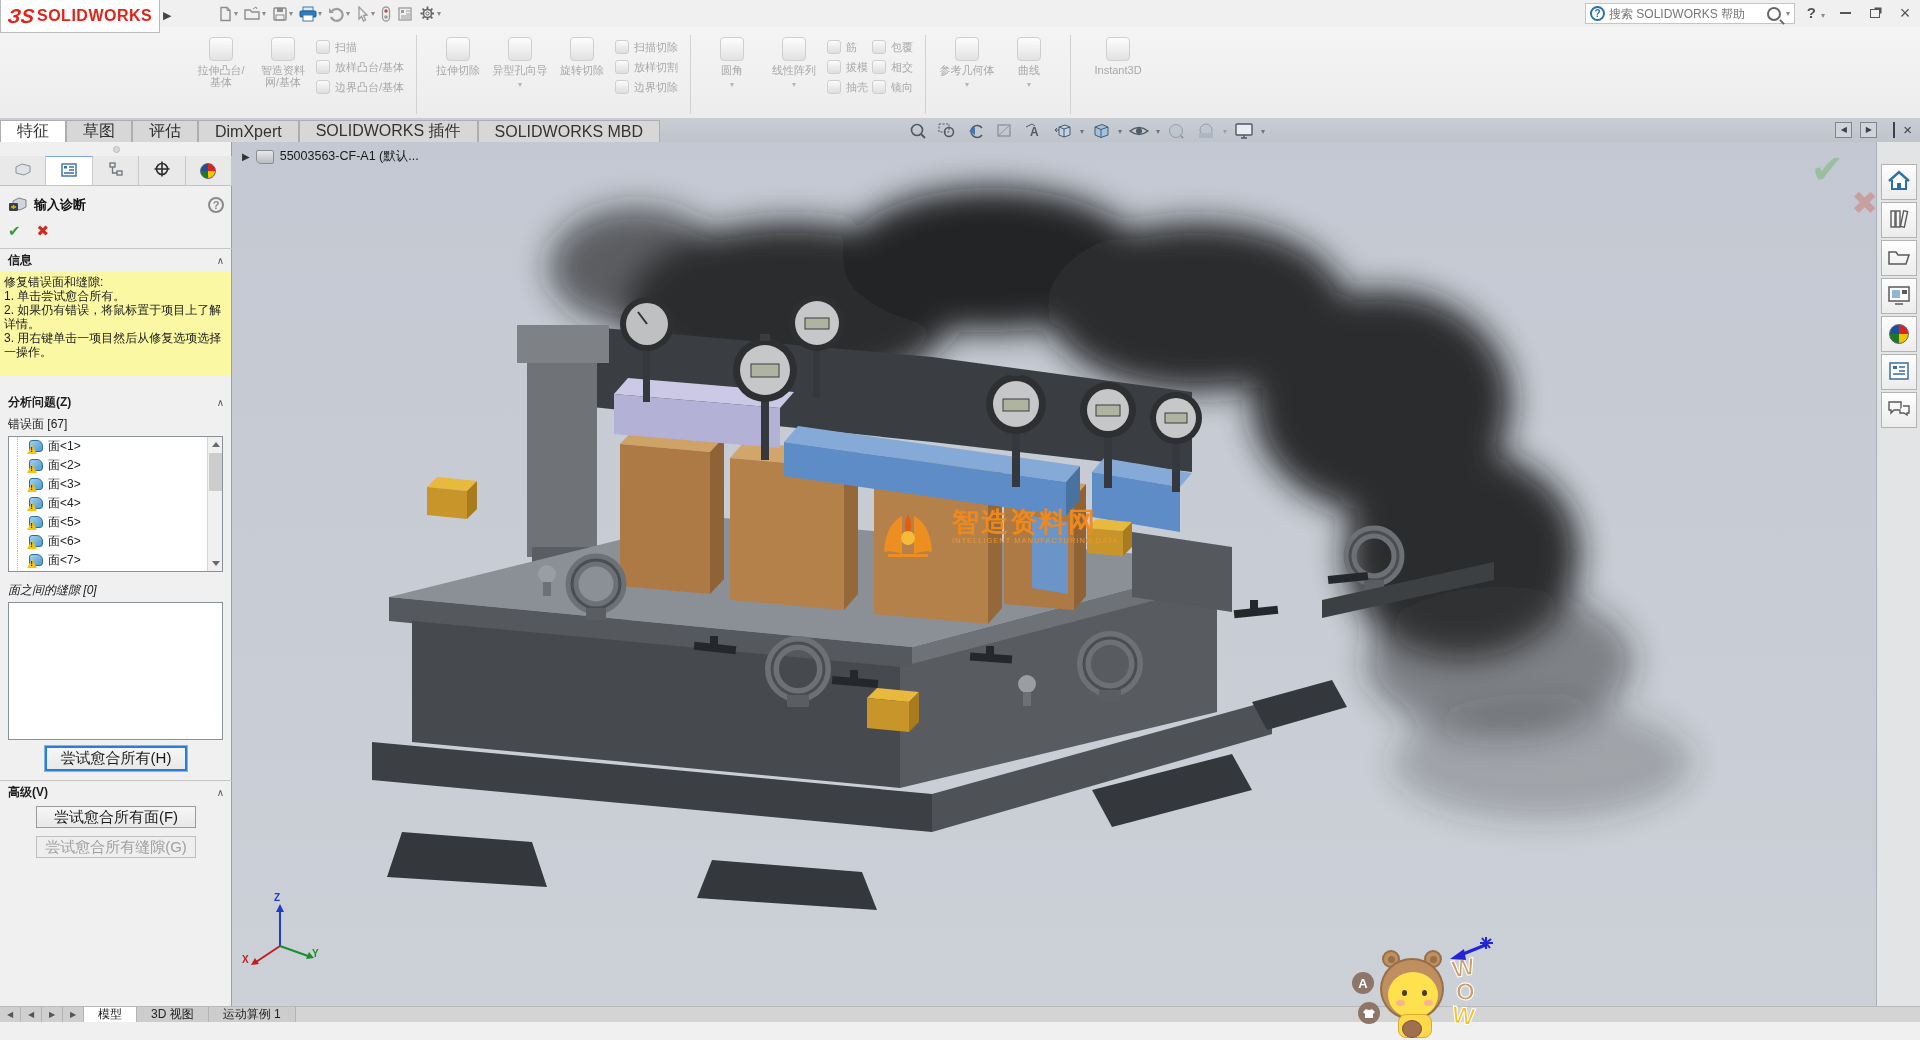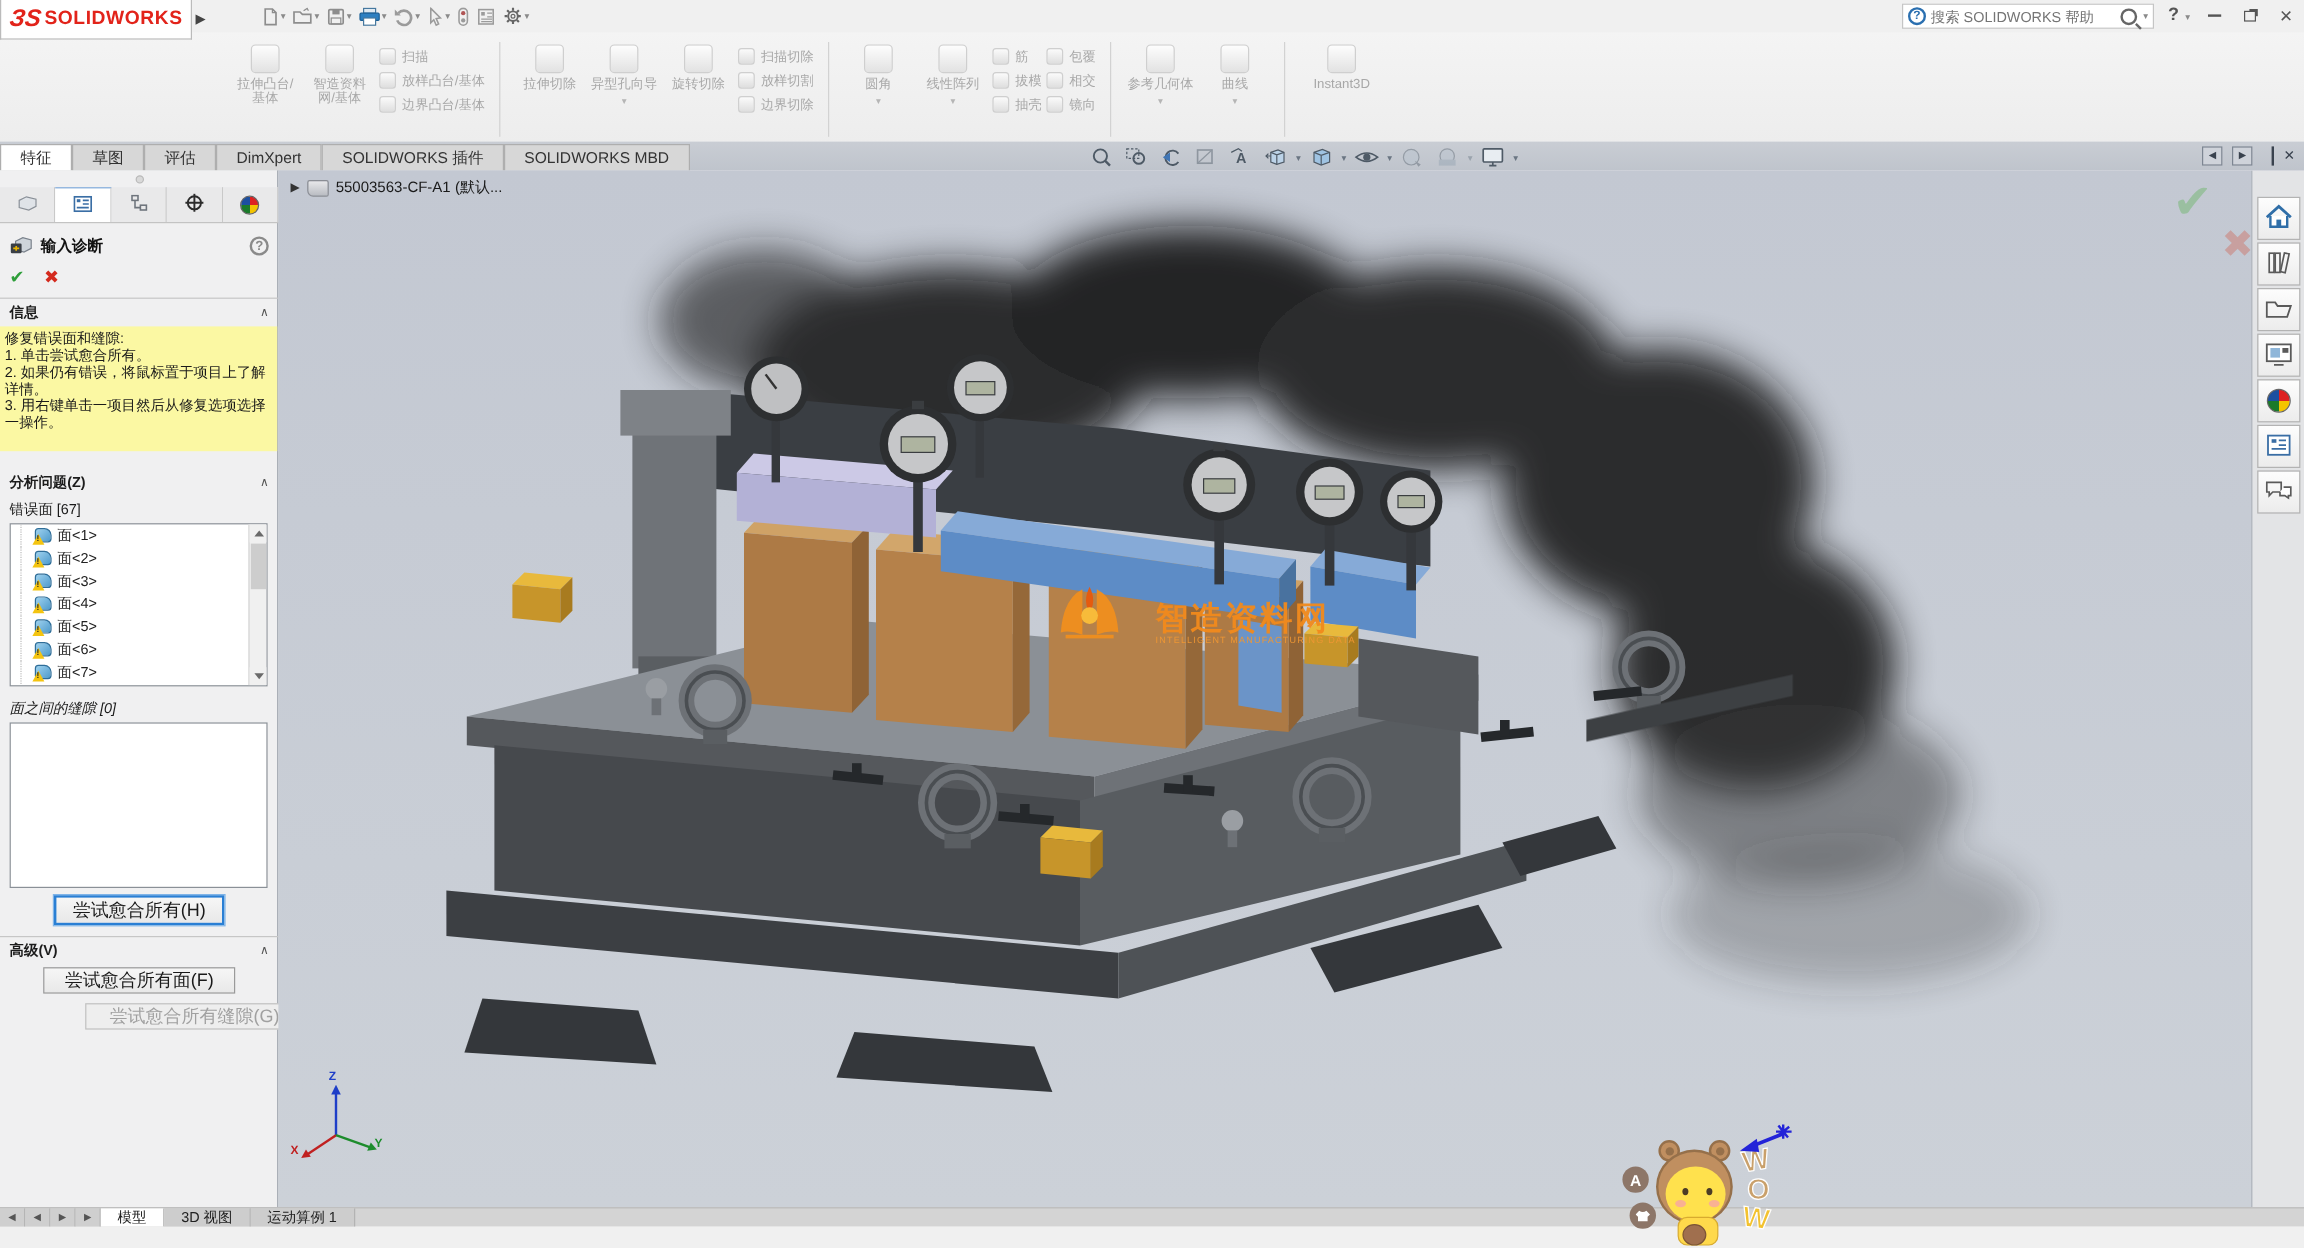--- a/index.html
+++ b/index.html
@@ -35,21 +35,21 @@
   .rgroup { display:flex; gap:4px; padding:0 4px; position:relative; }
   .rb-big { width:58px; display:flex; flex-direction:column; align-items:center; justify-content:flex-start; gap:3px; padding-top:4px; color:#a8a8a8; text-align:center; line-height:12px; font-size:11px; }
   .rb-ico { width:24px; height:24px; background:linear-gradient(#fdfdfd,#e2e2e2); border:1px solid #cfcfcf; border-radius:4px; }
   .rb-col { display:flex; flex-direction:column; justify-content:flex-start; gap:4px; padding-top:6px; }
   .rb-small { display:flex; align-items:center; gap:5px; color:#a8a8a8; font-size:11px; height:16px; }
   .rs-ico { width:14px; height:14px; background:linear-gradient(#fbfbfb,#dedede); border:1px solid #cfcfcf; border-radius:3px; flex:none; }
   .rb-caret2 { color:#b5b5b5; font-size:8px; text-align:center; }
 
   
   #tabrow { left:0; top:118px; width:1920px; height:24px; background:linear-gradient(#c9cdd4,#bfc4cc); display:flex; align-items:flex-end; }
-  .ctab { height:22px; padding:0 16px; display:flex; align-items:center; background:#d7d7d7; border:1px solid #aeaeae; border-bottom:none; color:#333; font-size:13px; cursor:pointer; }
+  .ctab { height:22px; padding:0 16px; display:flex; align-items:center; background:#d7d7d7; border:1px solid #aeaeae; border-bottom:none; color:#333; font-size:16px; cursor:pointer; }
   .ctab.active { background:#fff; font-weight:normal; }
   #hud { left:905px; top:120px; height:22px; display:flex; align-items:center; gap:3px; }
   .hud-btn { width:26px; height:20px; display:flex; align-items:center; justify-content:center; }
   .hud-btn svg { display:block; }
   .hud-caret { color:#6b7683; font-size:8px; margin:0 1px; }
   .hud-caret.dis { color:#9aa3ad; }
   #docwin { right:8px; top:121px; display:flex; align-items:center; gap:8px; color:#3c4754; }
   .dw-box { width:17px; height:16px; border:1px solid #7d8692; background:#cfd3da; display:flex; align-items:center; justify-content:center; font-size:8px; color:#39424e; }
   .dw-min { width:11px; height:3px; background:#39424e; margin-top:8px; }
   .dw-restore { width:10px; height:9px; border:1.5px solid #39424e; box-shadow:3px -3px 0 -1.5px #39424e; }
@@ -91,21 +91,21 @@
   .pbtn.focus { border:2px solid #2a7fd4; outline:1px solid #7fb4e8; }
   .pbtn.disabled { color:#a0a0a0; border-color:#c0c0c0; background:#eee; }
 
   
   #viewport { position:relative; width:1688px; height:864px; background:linear-gradient(#c3c8d2,#ccd1d8); overflow:hidden; }
   #ftree { position:absolute; left:10px; top:6px; display:flex; align-items:center; gap:6px; color:#1a1a1a; font-size:12.5px; z-index:6; }
   #ftree .arr { color:#333; font-size:10px; }
   .part-ico { width:18px; height:14px; background:linear-gradient(#e8e8ea,#b9bcc2); border:1px solid #8a8d94; border-radius:2px 2px 2px 5px; }
   .confirm-check { position:absolute; right:76px; top:4px; font-size:40px; color:#79b879; opacity:.55; z-index:6; }
   .confirm-x { position:absolute; right:42px; top:42px; font-size:32px; color:#cc7f76; opacity:.55; z-index:6; }
-  #watermark { position:absolute; left:648px; top:341px; display:flex; align-items:flex-end; gap:27px; z-index:5; opacity:.95; }
+  #watermark { position:absolute; left:648px; top:366px; display:flex; align-items:flex-start; gap:16px; z-index:5; opacity:.95; }
   #watermark .wm-t { color:#f28a1c; font-size:27px; font-weight:bold; letter-spacing:2px; line-height:28px; }
   #watermark .wm-s { color:#ef9733; font-size:7.5px; letter-spacing:1px; }
   #triad { position:absolute; left:14px; top:752px; width:80px; height:80px; z-index:5; }
   .triad-lbl { position:absolute; font-size:10px; font-weight:bold; }
   
   #taskpane { position:absolute; right:0; top:0; width:44px; height:864px; background:#e3e4e6; border-left:1px solid #aab0b8; z-index:7; display:flex; flex-direction:column; align-items:center; padding-top:22px; gap:2px; }
   .tp-btn { width:36px; height:36px; background:linear-gradient(#fdfdfd,#ececec); border:1px solid #b3b3b3; display:flex; align-items:center; justify-content:center; }
 
   
   #bottombar { left:0; top:1006px; width:1920px; height:16px; background:#d4d4d4; display:flex; align-items:stretch; border-top:1px solid #b9b9b9; }
@@ -602,21 +602,21 @@
       </div>
       <div class="plabel" style="top:440px;font-style:italic;">面之间的缝隙 [0]</div>
       <div id="gaps-box" class="listbox"></div>
       <button class="pbtn focus" style="left:45px; top:604px; width:142px; height:25px;">尝试愈合所有(H)</button>
       <div class="pdiv" style="top:638px;"></div>
       <div class="sec-head" style="top:642px;">
         <span>高级(V)</span>
         <span class="chev">∧</span>
       </div>
       <button class="pbtn" style="left:36px; top:664px; width:160px; height:22px;">尝试愈合所有面(F)</button>
-      <button class="pbtn disabled" style="left:36px; top:694px; width:182px; height:22px;margin-left:35px;">尝试愈合所有缝隙(G)</button>
+      <button class="pbtn disabled" style="left:36px; top:694px; width:160px; height:22px;">尝试愈合所有缝隙(G)</button>
     </div>
 
     <div id="viewport">
       <svg id="model" width="1688" height="864" viewBox="0 0 1688 864">
         <defs>
           <filter id="smoke" x="-40%" y="-40%" width="180%" height="180%">
               <feGaussianBlur stdDeviation="16"></feGaussianBlur>
             </filter>
         </defs>
 

